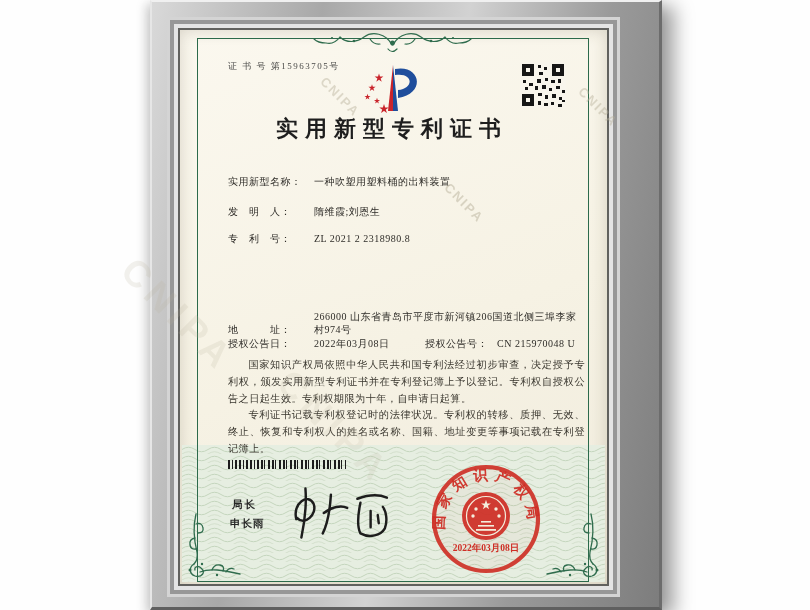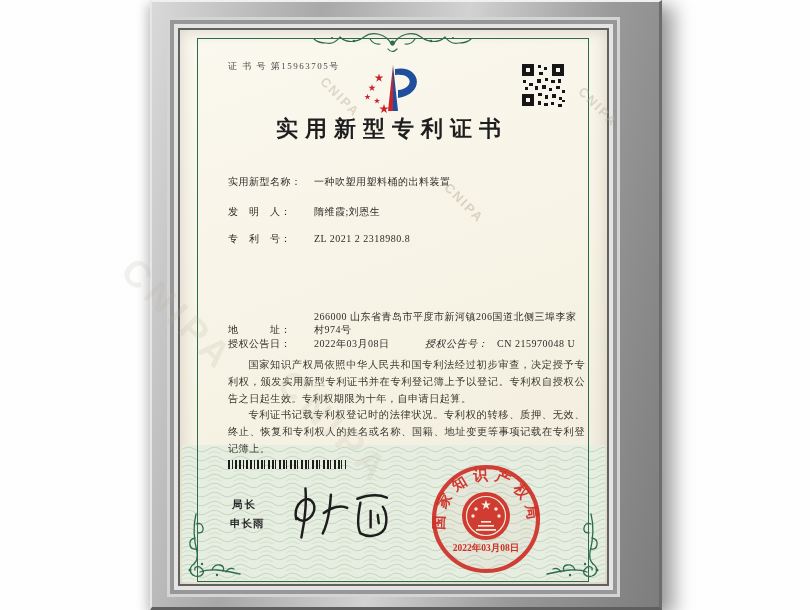--- a/index.html
+++ b/index.html
@@ -45,21 +45,21 @@
 
   
   .field{position:absolute;left:48px;right:22px;font-size:10px;color:#2e2c28;
          letter-spacing:.5px;line-height:12.5px;display:flex;align-items:flex-end;}
   .field .lbl{flex:0 0 86px;}
   .field .val{flex:1;}
   .f1{top:146px}.f2{top:176px}.f3{top:203px}.f4{top:228px}.f5{top:255px}
   .f6{top:281px}.f6 .val{max-width:300px;}
   .f7{top:308px}
   .pair2{display:flex;margin-left:16px;flex:0 0 auto;}
-  .pair2 .lbl{flex:0 0 72px;font-style:italic;}
+  .pair2 .lbl{flex:0 0 72px;}
 
   .paras{position:absolute;left:48px;top:327px;width:357px;font-size:10.2px;color:#3a372f;
          line-height:16.8px;text-align:justify;letter-spacing:.4px;}
   .paras p{margin:0;text-indent:2em;}
 
   
   .barcode{position:absolute;left:48px;top:430px;width:118px;height:9px;
     background:repeating-linear-gradient(90deg,#1c1c1c 0 2px,transparent 2px 3.5px,
       #1c1c1c 3.5px 4.5px,transparent 4.5px 7px,#1c1c1c 7px 9px,transparent 9px 11px);}
   .signer-title{position:absolute;left:52px;top:468px;font-size:10.5px;font-weight:700;color:#262626;letter-spacing:2px;}

